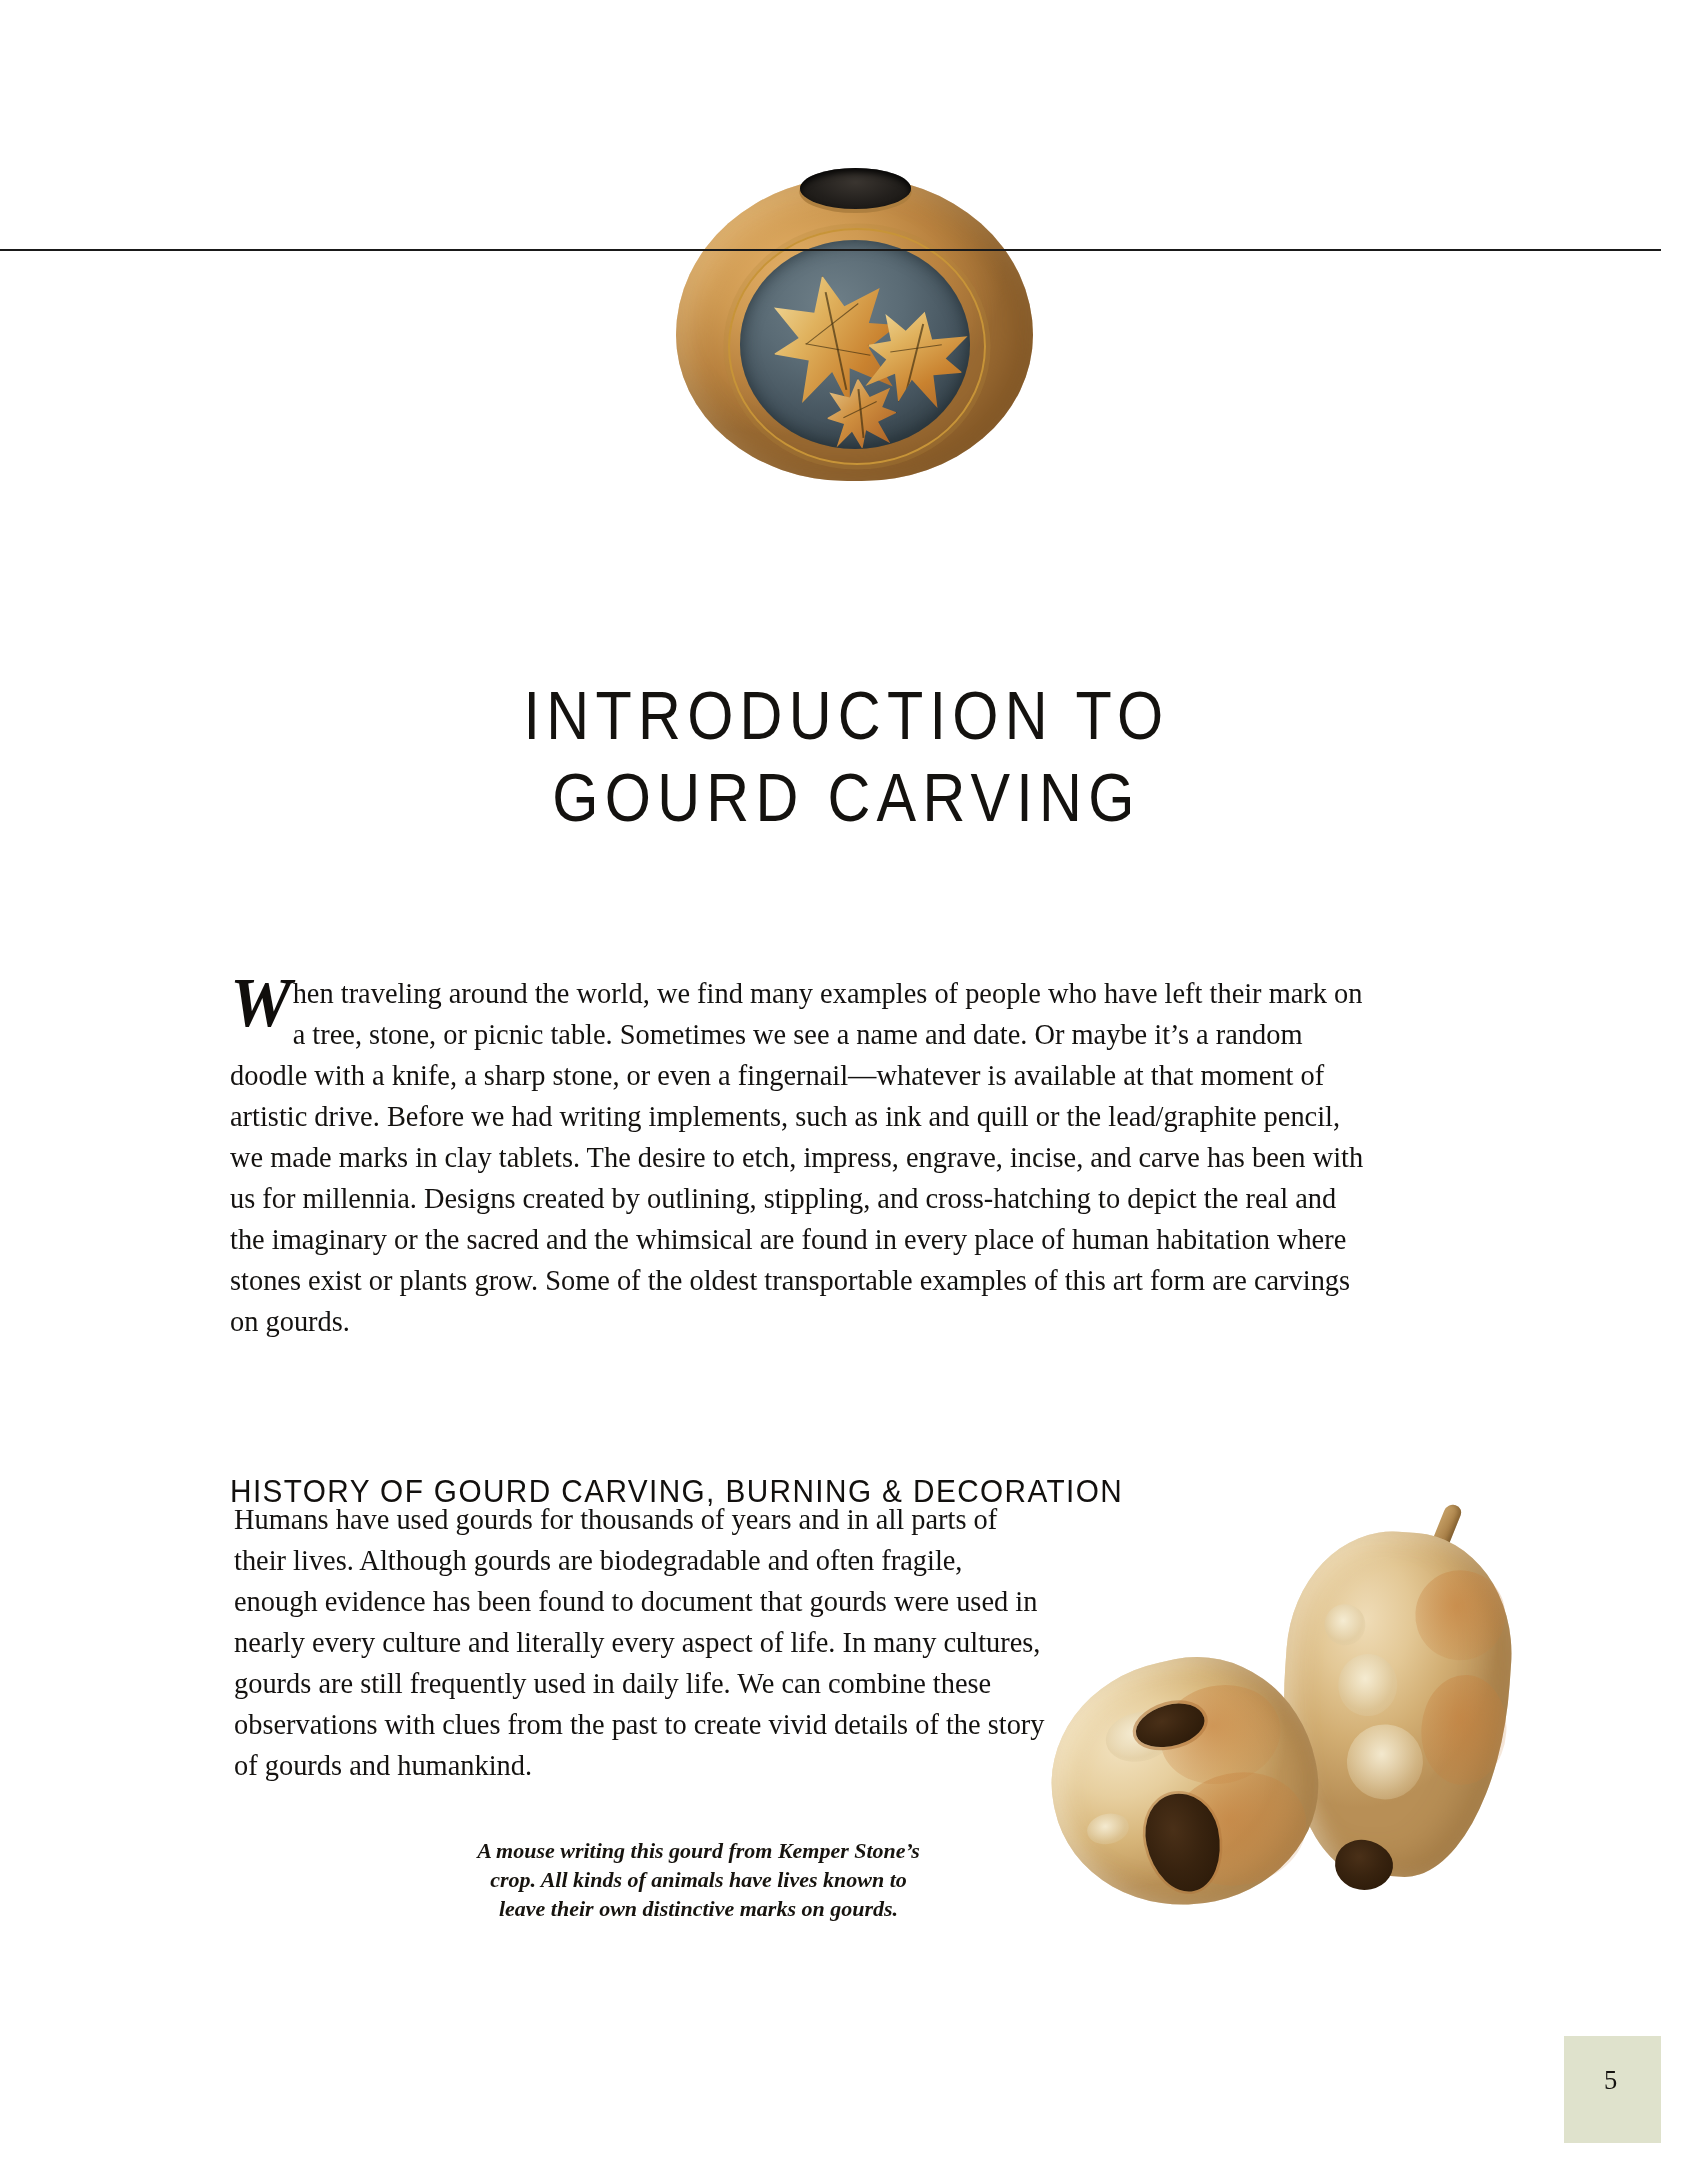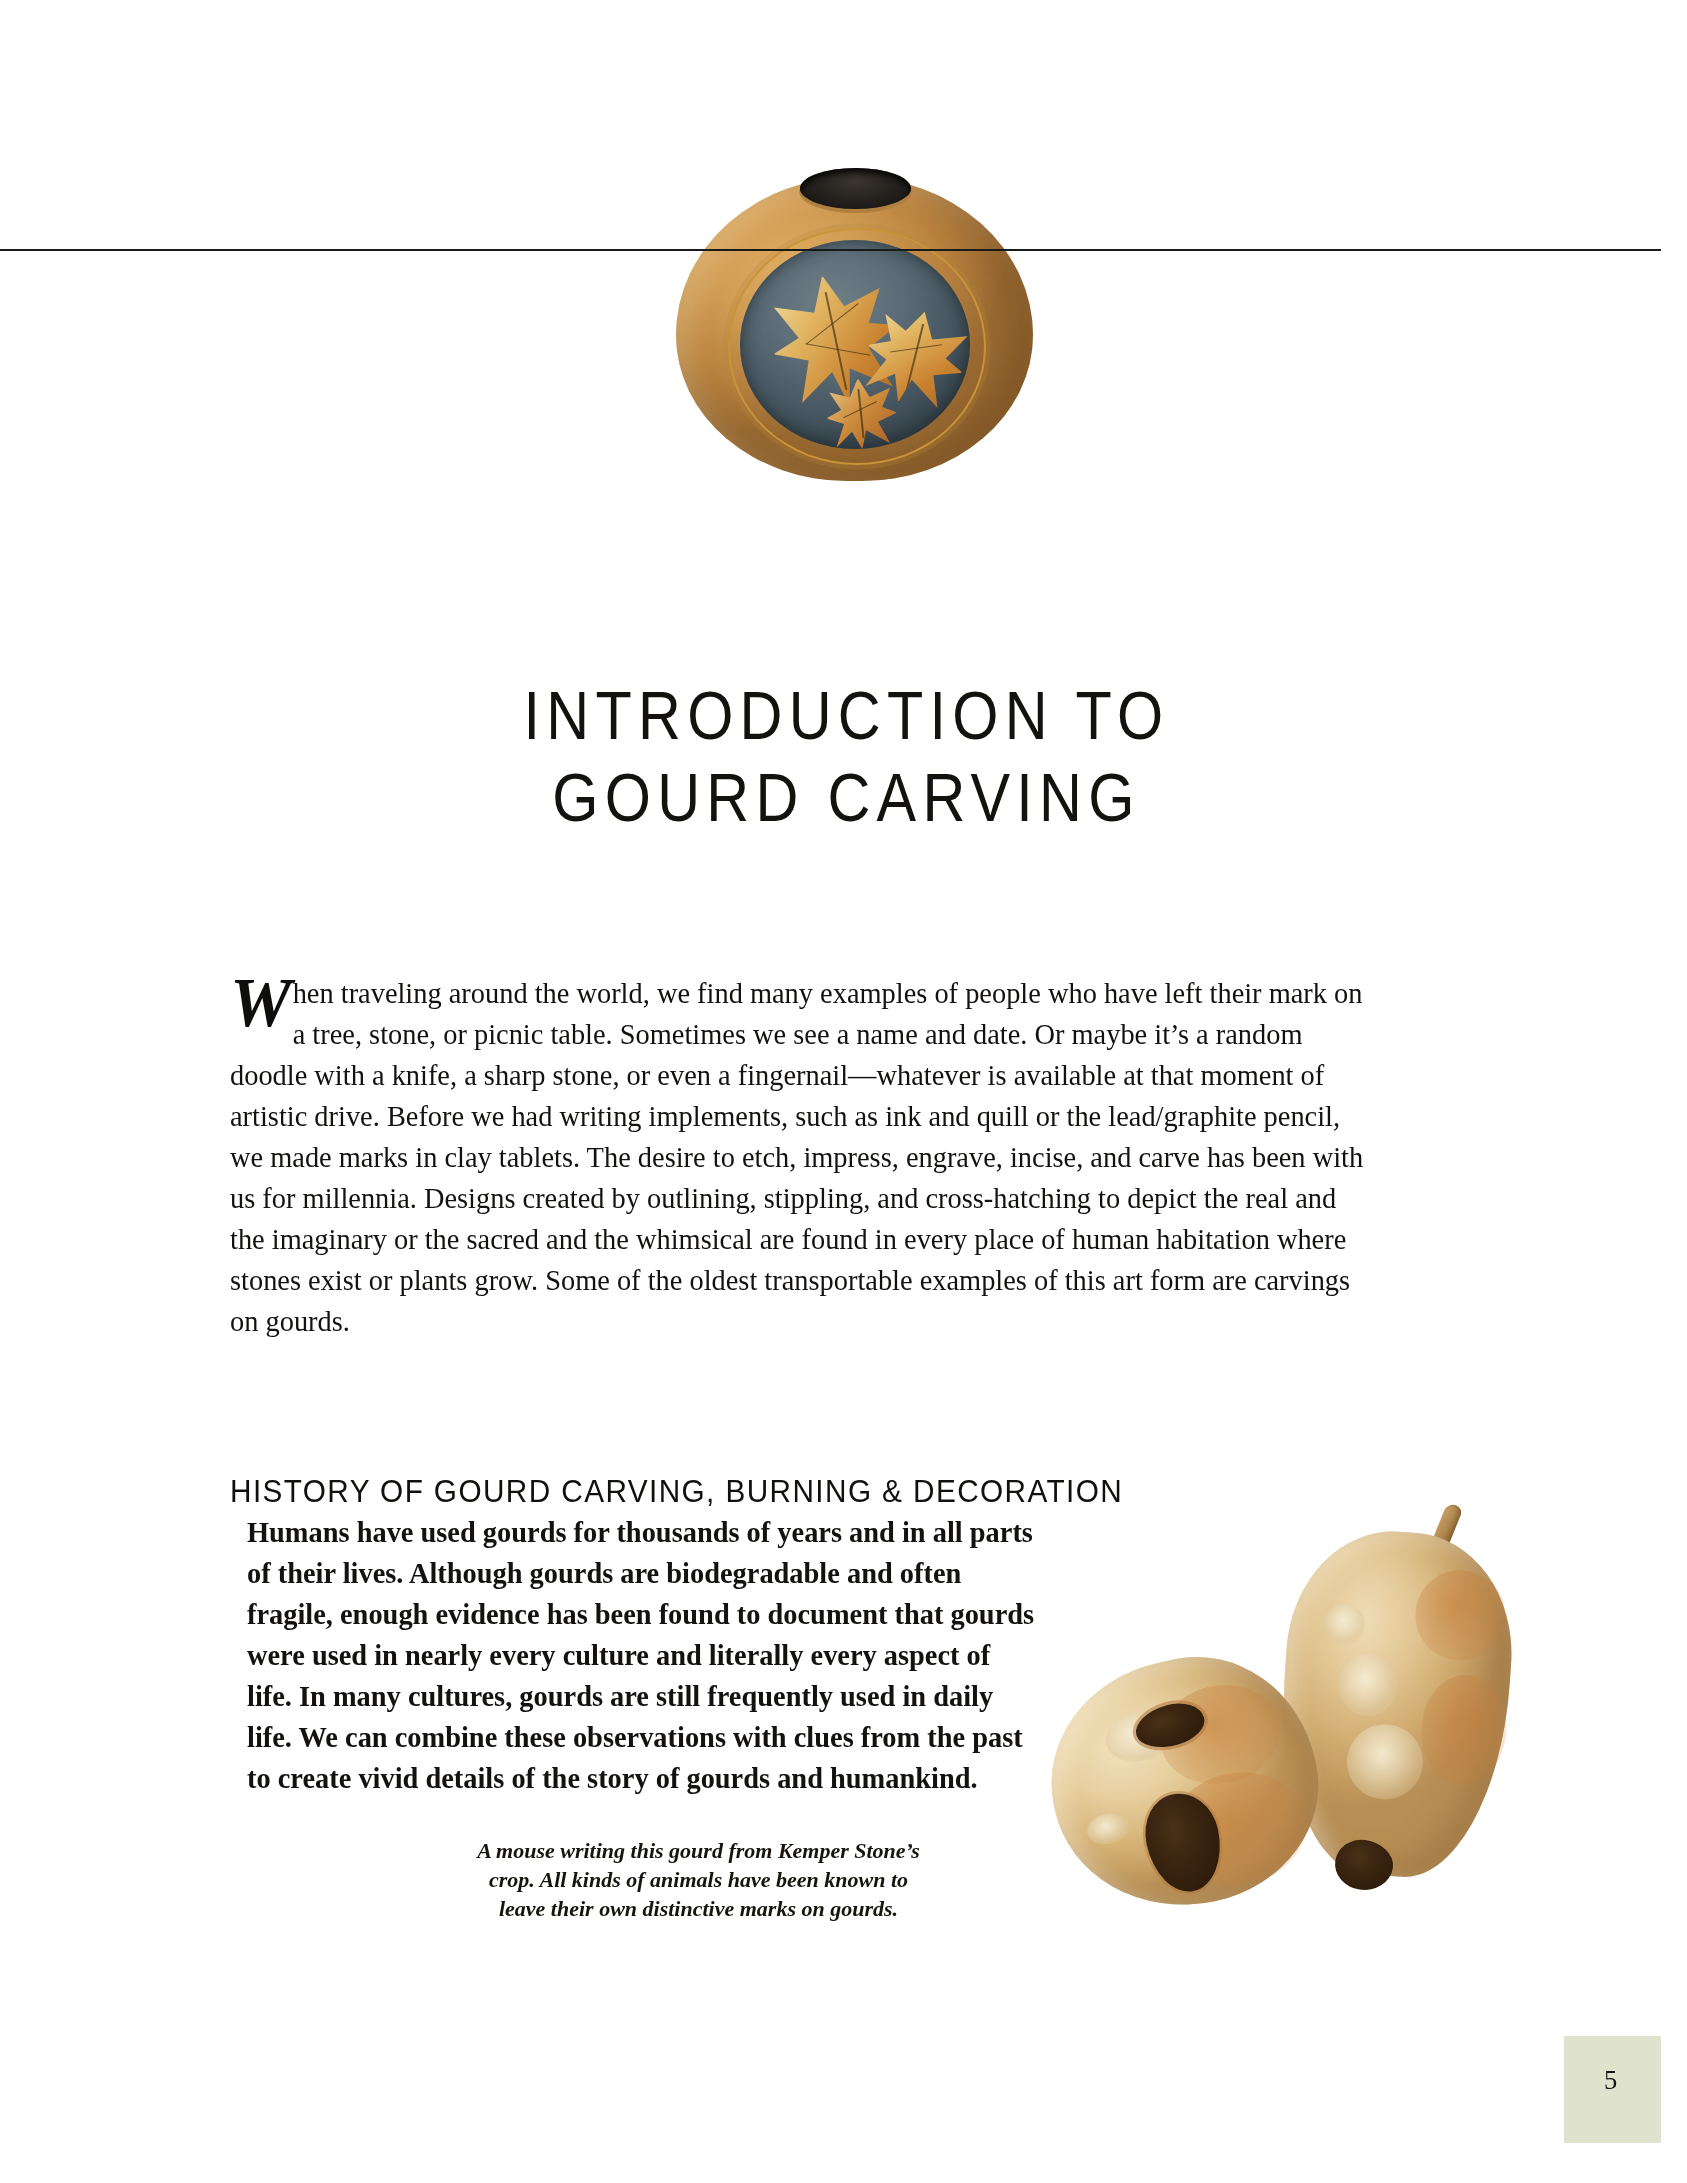--- a/index.html
+++ b/index.html
@@ -164,21 +164,21 @@
   
   .body-col-narrow {
     position: absolute;
     left: 230px;
     top: 1495px;
     width: 826px;
     font-size: 28.4px;
     line-height: 41px;
     color: #141210;
   }
-  .body-col-narrow p { margin: 17px; font-weight: bold; }
+  .body-col-narrow p { margin: 4px; }
 
   
   .caption {
     position: absolute;
     left: 410px;
     top: 1836px;
     width: 577px;
     text-align: center;
     font-family: "Liberation Serif", serif;
     font-style: italic;
@@ -345,21 +345,21 @@
       <div class="scar" style="left:24%;top:18%;width:26%;height:20%;"></div>
       <div class="scar" style="left:10%;top:56%;width:16%;height:12%;"></div>
     </div>
     <div class="hole h1"></div>
     <div class="hole h2"></div>
     <div class="hole h3"></div>
   </div>
 
   <div class="caption">
     <span>A mouse writing this gourd from Kemper Stone’s</span><br>
-    <span>crop. All kinds of animals have been known to</span><br>
+    <span>crop. All kinds of animals have lives known to</span><br>
     <span>leave their own distinctive marks on gourds.</span>
   </div>
 
   <div class="pagenum-box">
     <div class="pagenum-text">5</div>
   </div>
 
 </div>
 
 

